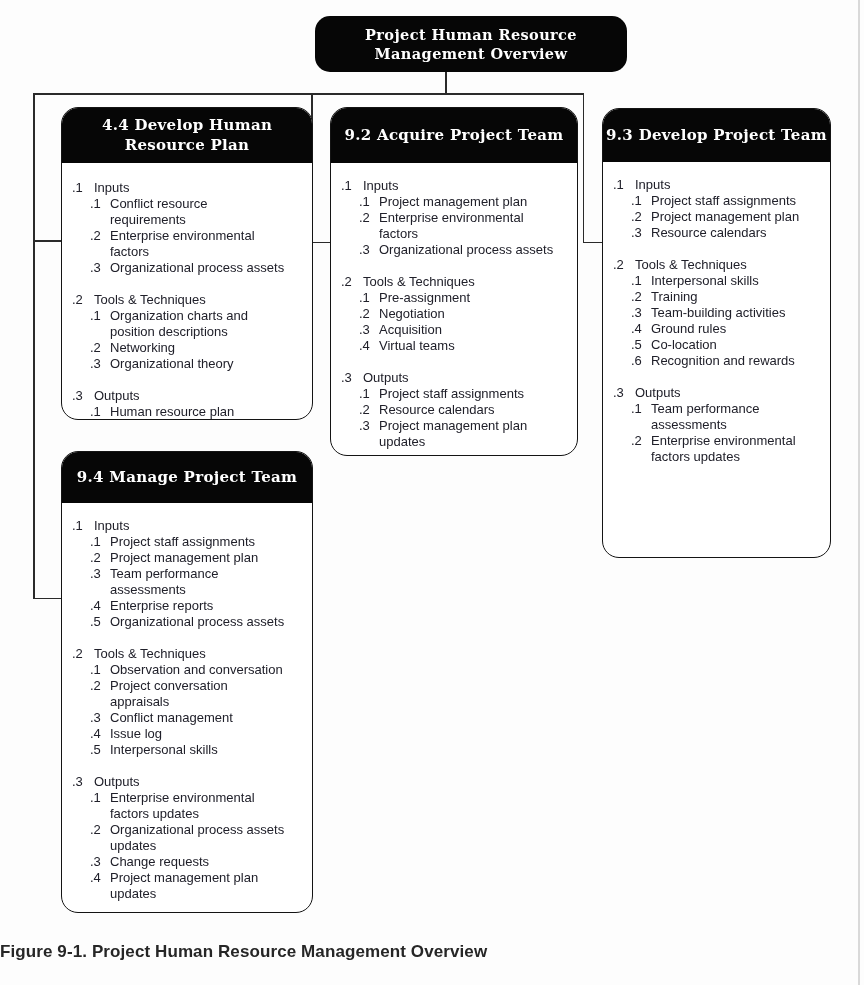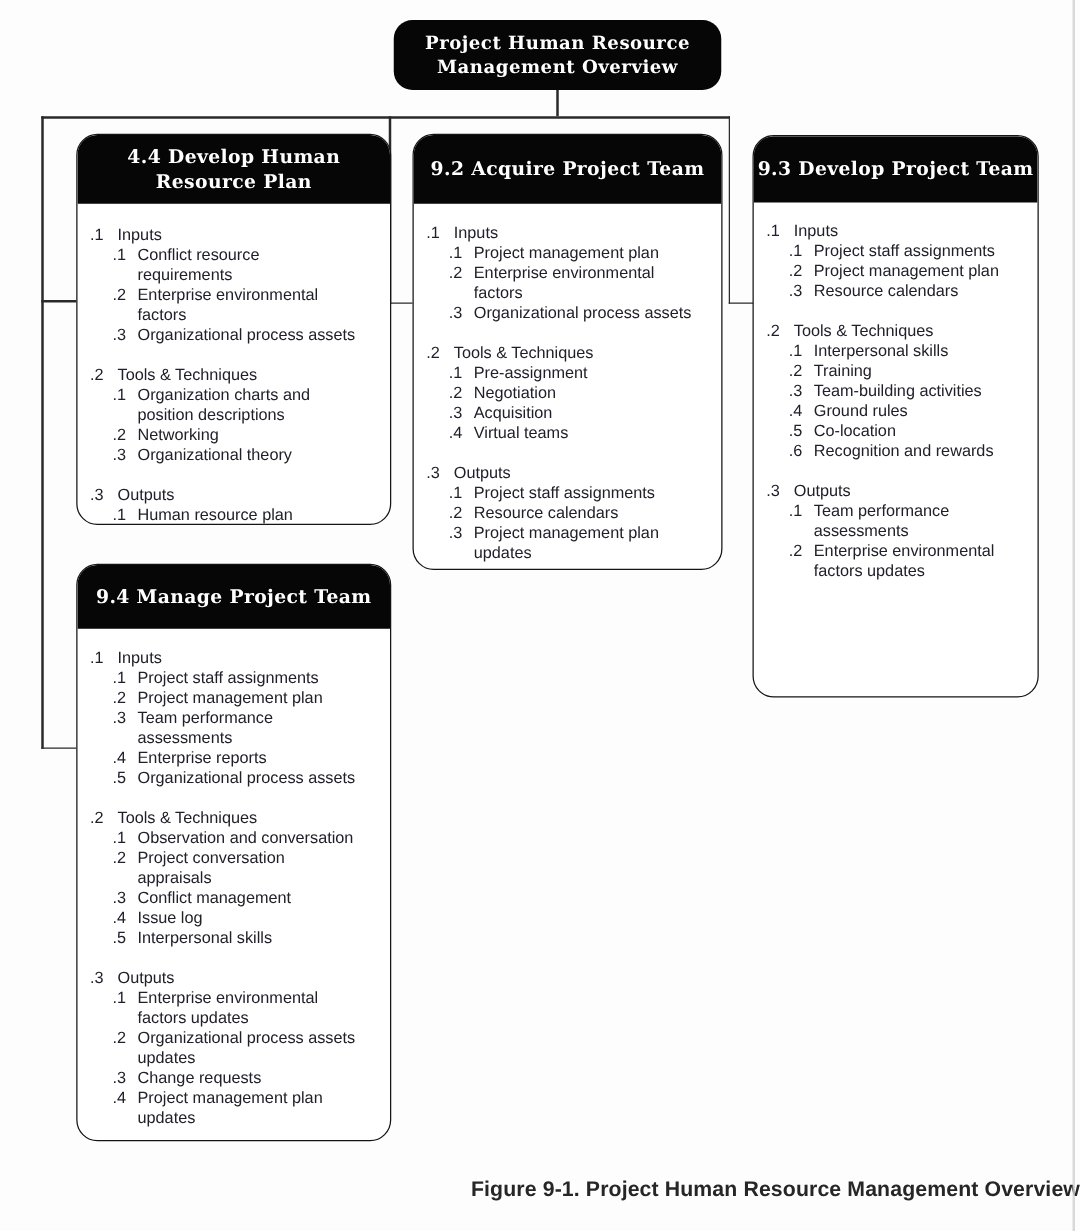--- a/index.html
+++ b/index.html
@@ -3,21 +3,21 @@
 <meta charset="utf-8">
 <style>
   html,body{margin:0;padding:0;background:#ffffff;}
   #page{position:relative;width:864px;height:985px;background:#fdfdfd;overflow:hidden;
         font-family:"Liberation Sans",sans-serif;color:#20202a;}
 
   
   .line{position:absolute;background:#2a2a2a;}
 
   
-  .titlebox{position:absolute;left:315px;top:16px;width:262px;height:56px;background:#060606;
+  .titlebox{position:absolute;left:315px;top:16px;width:312px;height:56px;background:#060606;
             border-radius:15px;display:flex;flex-direction:column;justify-content:center;align-items:center;
             color:#ffffff;font-family:"DejaVu Serif","Liberation Serif",serif;font-weight:bold;
             font-size:14.5px;line-height:19px;letter-spacing:.4px;text-align:center;}
 
   
   .pbox{position:absolute;background:#ffffff;border:1.6px solid #141414;border-radius:17px;overflow:hidden;
         box-sizing:border-box;}
   .pbox .hdr{background:#060606;color:#ffffff;display:flex;flex-direction:column;justify-content:center;
              align-items:center;text-align:center;font-family:"DejaVu Serif","Liberation Serif",serif;
              font-weight:bold;font-size:15px;line-height:19.5px;letter-spacing:.3px;}
@@ -37,21 +37,21 @@
   .section + .section{margin-top:16px;}
   .row{display:flex;}
   .row .num{flex:none;}
   .row .txt{white-space:pre-line;}
   .lvl1{padding-left:10px;}
   .lvl1 .num{width:22px;}
   .lvl2{padding-left:28px;}
   .lvl2 .num{width:20px;}
 
   
-  .caption{position:absolute;left:0;top:942px;width:864px;text-align:right;
+  .caption{position:absolute;left:0;top:942px;width:864px;text-align:left;
            font-weight:bold;font-size:17px;color:#262626;letter-spacing:.1px;}
 
   
   .page-edge{position:absolute;left:858px;top:0;width:2px;height:985px;background:#cfcfcf;opacity:.8;}
 </style>
 </head>
 <body>
 
 <div id="page">
 

